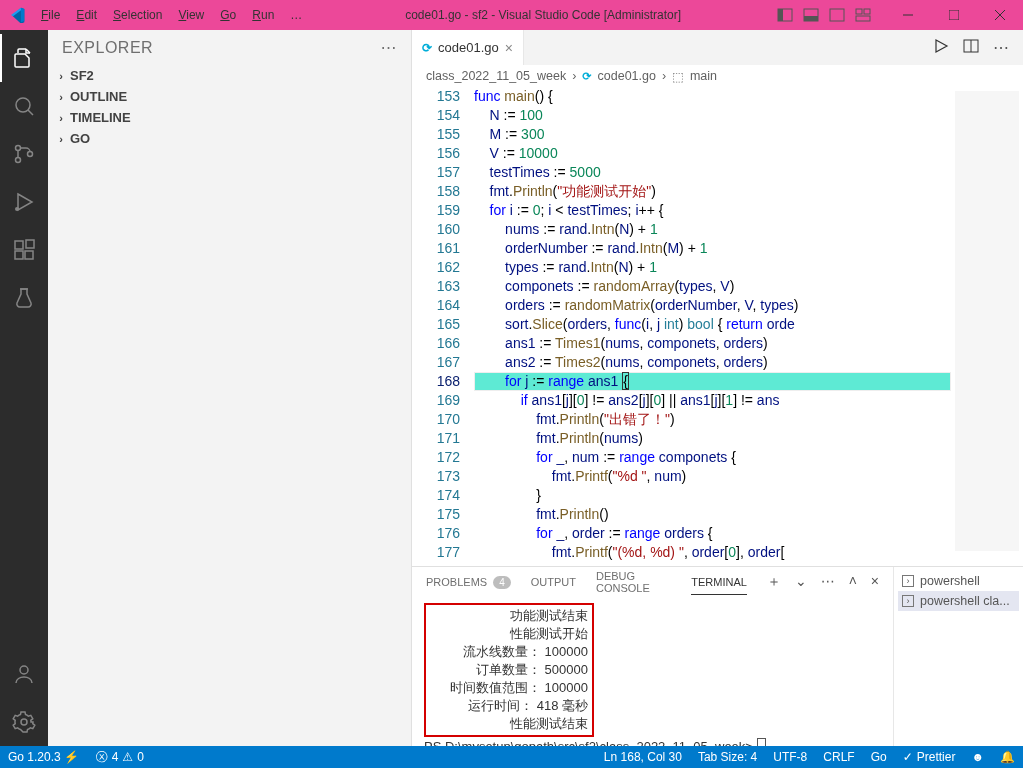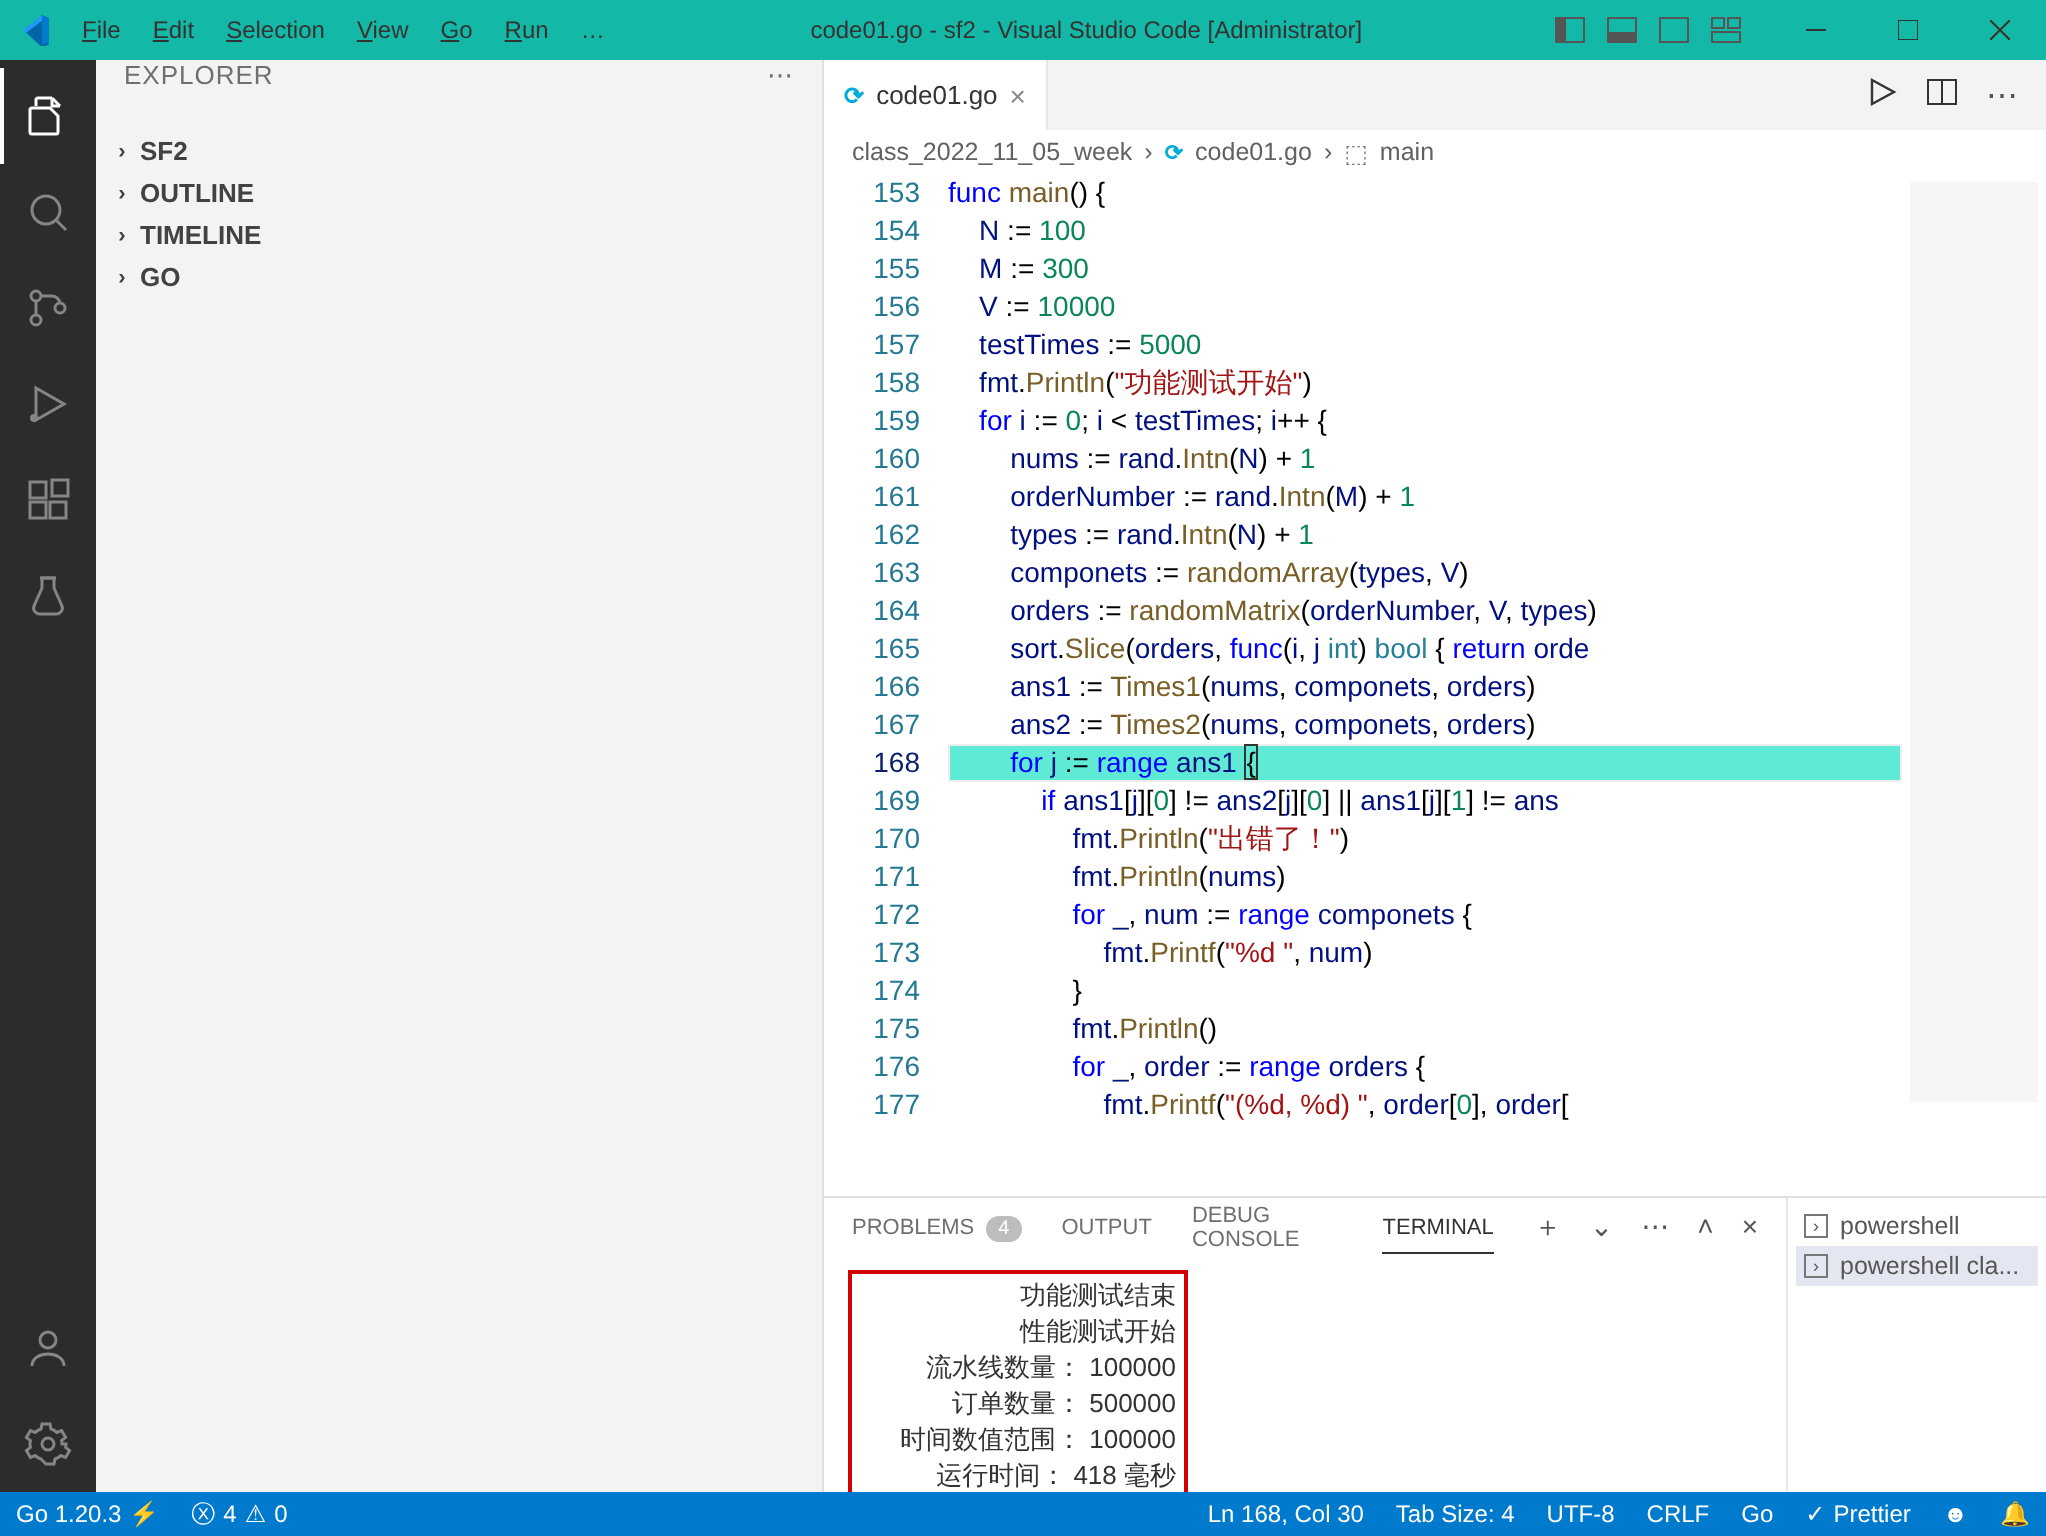--- a/index.html
+++ b/index.html
@@ -1,34 +1,34 @@
 <!DOCTYPE html>
 <html><head>
 <meta charset="utf-8">
 <style>
 * { margin: 0; padding: 0; box-sizing: border-box; font-family: "Segoe UI", sans-serif; }
 body { width: 1023px; height: 768px; overflow: hidden; background: #fff; display: flex; flex-direction: column; }
-.titlebar { height: 30px; background: #14b8a6; display: flex; align-items: center; font-size: 12px; color: #333; }
+.titlebar { height: 30px; background: #ec4899; display: flex; align-items: center; font-size: 12px; color: #333; }
 .titlebar .vs-icon { width: 34px; display: flex; align-items: center; justify-content: center; }
 .titlebar .menus { display: flex; gap: 2px; }
 .titlebar .menus span { padding: 4px 7px; cursor: default; }
 .titlebar .title-center { flex: 1; text-align: center; color: #333; }
 .titlebar .win-controls { display: flex; align-items: center; }
 .titlebar .layout-icons { display: flex; gap: 10px; padding-right: 14px; }
 .titlebar .win-btn { width: 46px; height: 30px; display: flex; align-items: center; justify-content: center; }
 
 .main-area { flex: 1; display: flex; min-height: 0; }
 .activitybar { width: 48px; background: #2c2c2c; display: flex; flex-direction: column; align-items: center; padding-top: 4px; }
 .activitybar .act-icon { width: 48px; height: 48px; display: flex; align-items: center; justify-content: center; color: #858585; cursor: pointer; position: relative; }
 .activitybar .act-icon.active { color: #fff; }
 .activitybar .act-icon.active::before { content: ""; position: absolute; left: 0; top: 0; bottom: 0; width: 2px; background: #fff; }
 .activitybar .spacer { flex: 1; }
 
 .sidebar { width: 364px; background: #f3f3f3; border-right: 1px solid #e0e0e0; display: flex; flex-direction: column; }
-.sidebar-header { height: 35px; display: flex; justify-content: space-between; padding: 0 14px; font-size: 13px; color: #6f6f6f; letter-spacing: 0.5px; }
+.sidebar-header { height: 35px; display: flex; align-items: center; justify-content: space-between; padding: 0 14px; font-size: 16px; color: #6f6f6f; letter-spacing: 0.5px; }
 .sidebar-section { font-size: 13px; color: #424242; padding: 3px 6px; display: flex; align-items: center; gap: 2px; cursor: pointer; }
 .sidebar-section .chev { width: 14px; text-align: center; font-size: 11px; color: #424242; }
 .sidebar-section.bold { font-weight: 700; }
 
 .editor-area { flex: 1; display: flex; flex-direction: column; min-width: 0; }
 .tabs { height: 35px; background: #f3f3f3; display: flex; align-items: center; }
 .tab { height: 35px; background: #fff; display: flex; align-items: center; gap: 6px; padding: 0 10px; font-size: 13px; color: #333; border-right: 1px solid #e7e7e7; }
 .tab .go-icon { color: #00ADD8; font-weight: bold; font-size: 12px; }
 .tab .close { color: #888; font-size: 14px; }
 .tabs .tab-actions { margin-left: auto; display: flex; gap: 14px; padding-right: 14px; color: #555; }
@@ -51,21 +51,21 @@
 .kw { color: #0000ff; }
 .fn { color: #795E26; }
 .typ { color: #267f99; }
 .num { color: #098658; }
 .str { color: #a31515; }
 .op { color: #000; }
 .pun { color: #000; }
 .nm { color: #001080; }
 .cursor-box { border: 1px solid #333; padding: 0 0px; }
 
-.panel { height: 148px; border-top: 1px solid #e0e0e0; display: flex; background:#fff; }
+.panel { height: 180px; border-top: 1px solid #e0e0e0; display: flex; background:#fff; }
 .panel-main { flex: 1; display: flex; flex-direction: column; min-width: 0; }
 .panel-tabs { height: 30px; display: flex; align-items: center; gap: 20px; padding: 0 14px; font-size: 11px; color: #6f6f6f; }
 .panel-tabs .ptab { padding: 6px 0; cursor: pointer; display:flex; align-items:center; gap:6px; }
 .panel-tabs .ptab.active { color: #333; border-bottom: 1px solid #333; }
 .panel-tabs .badge { background: #bdbdbd; color: #fff; border-radius: 8px; font-size: 10px; padding: 1px 6px; }
 .panel-tabs .pactions { margin-left: auto; display: flex; gap: 14px; color: #555; font-size: 14px; }
 .terminal { flex: 1; padding: 6px 12px; font-family: Consolas, monospace; font-size: 13px; color: #333; }
 .terminal .redbox { border: 2px solid #d40000; padding: 2px 4px; width: 170px; margin-bottom: 2px; text-align: right; }
 .panel-side { width: 130px; border-left: 1px solid #e7e7e7; font-size: 12.5px; padding: 4px; }
 .panel-side .trm-item { display: flex; align-items: center; gap: 6px; padding: 3px 4px; color:#555; }

